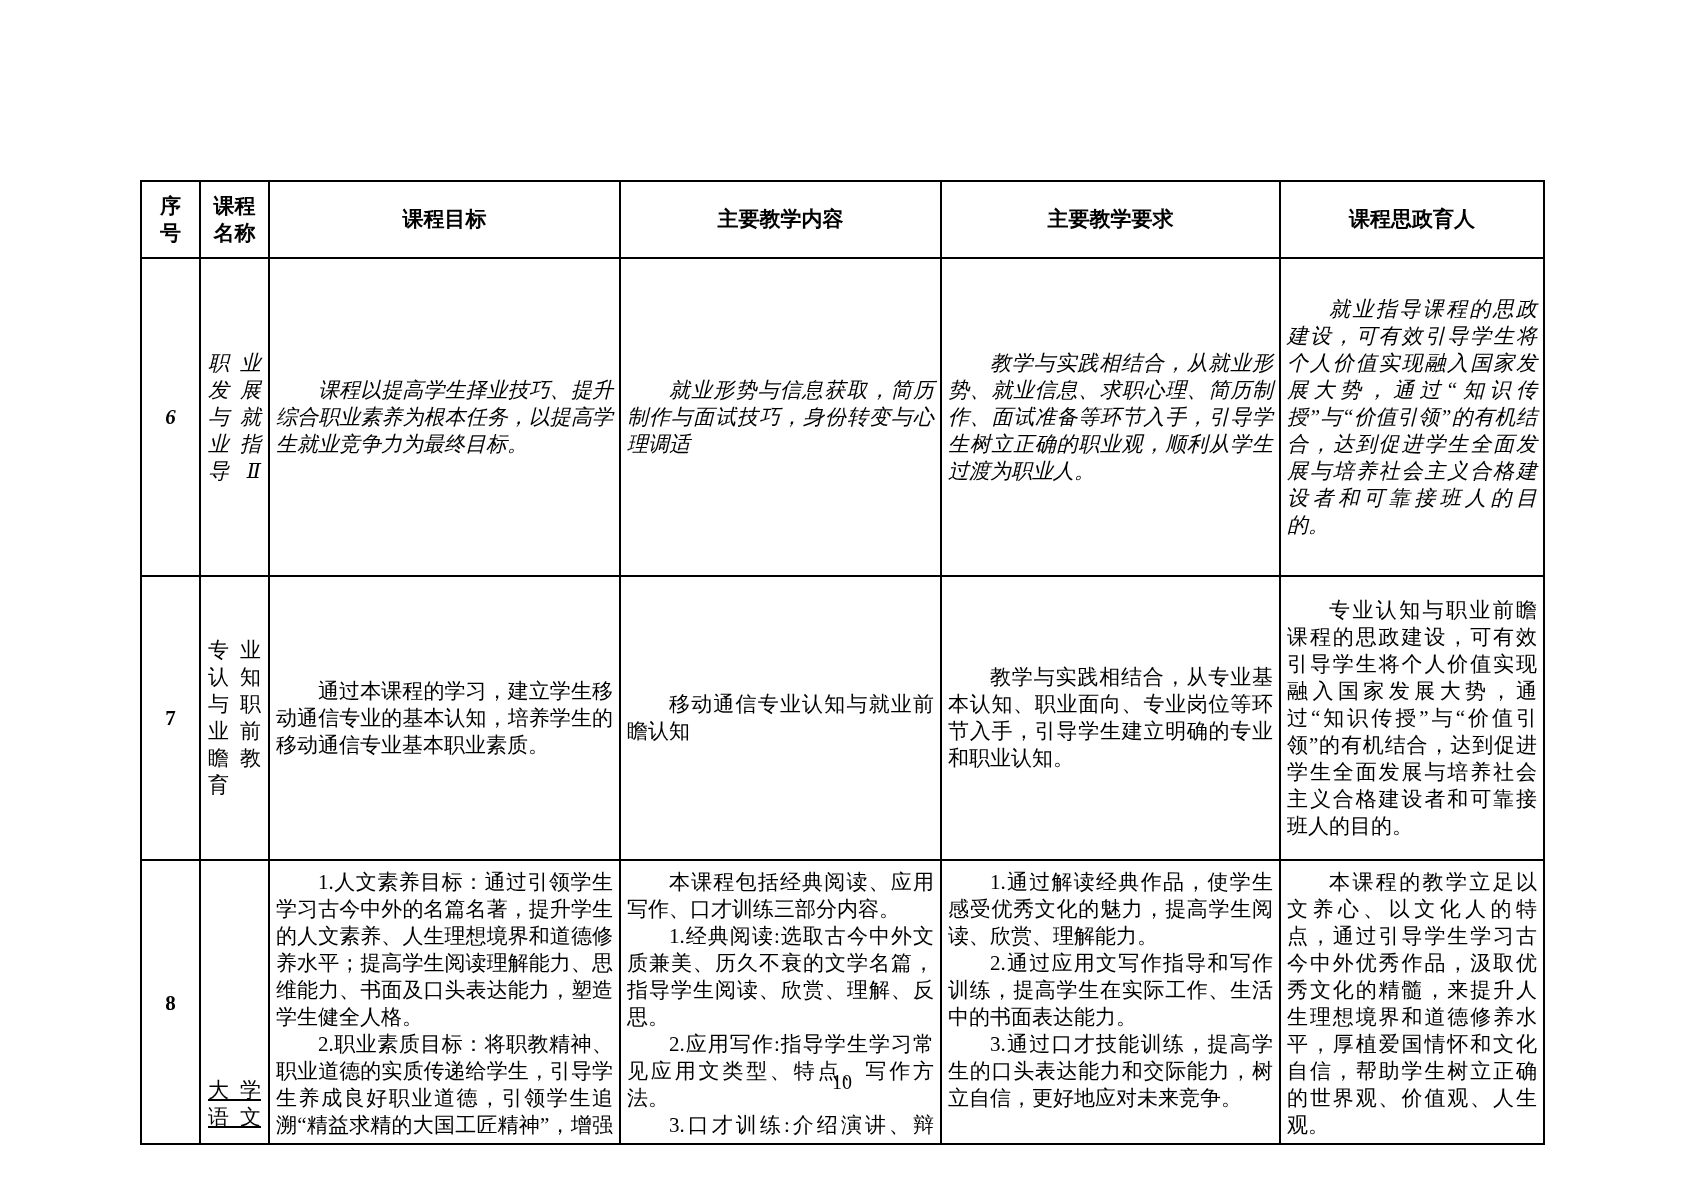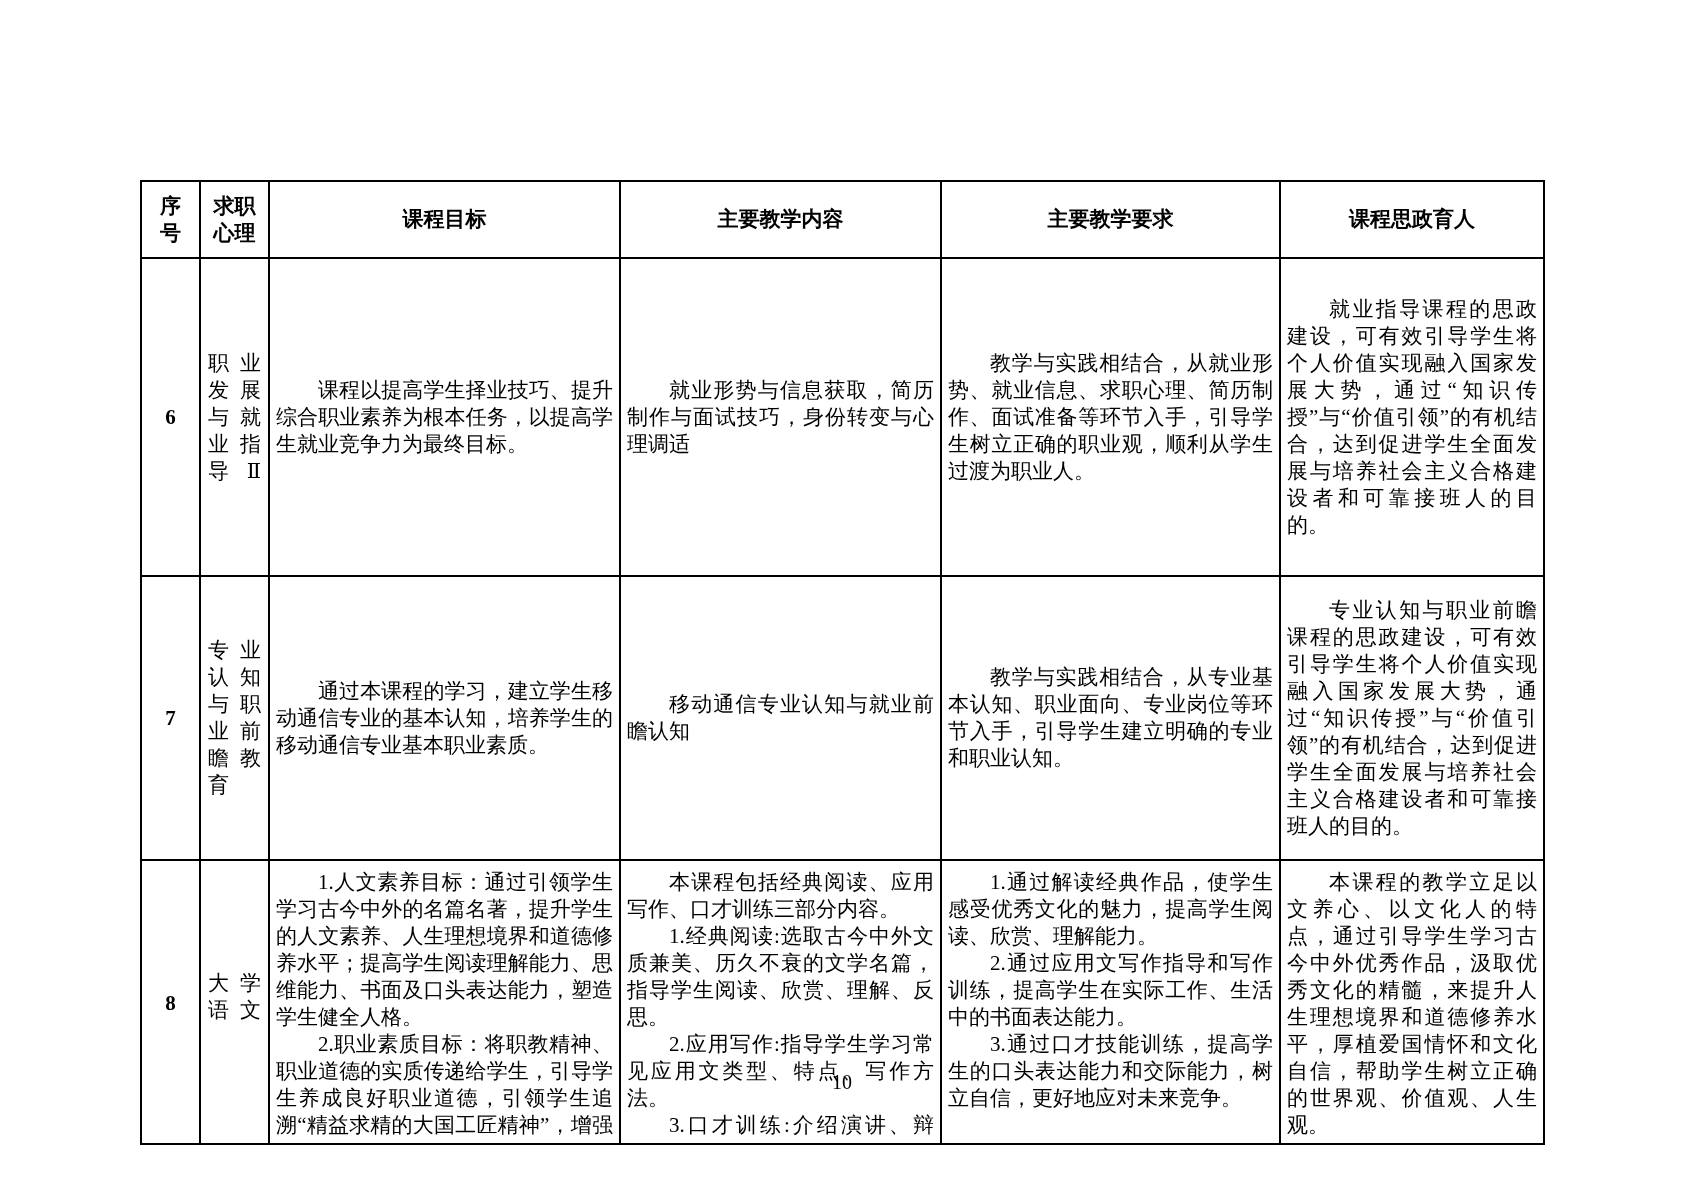--- a/index.html
+++ b/index.html
@@ -35,21 +35,21 @@
   .name-cell .cellbox{padding:12px 7px;}
   .name-cell p{
     text-indent:0;text-align:justify;text-align-last:justify;
     word-break:break-all;
   }
   .h-hdr{height:55px;}
   .h-r6{height:248px;}
   .h-r7{height:246px;}
   .h-r8{height:271px;}
   .h-hdr .cellbox{height:51px;}
-  .h-r6 .cellbox{height:292px;}
+  .h-r6 .cellbox{height:292px;font-style:italic;}
   .h-r7 .cellbox{height:258px;}
   .h-r8 .cellbox{height:268px;}
   .page-number{
     position:absolute;top:1046px;left:0;width:100%;
     text-align:center;font-size:20px;line-height:24px;margin-top:24px;
   }
 </style>
 </head>
 <body>
 
@@ -64,21 +64,21 @@
   </colgroup>
   <tbody>
       <tr class="h-hdr">
     <th class="c-no">
           <div class="cellbox">
             <span>序号</span>
           </div>
         </th>
     <th>
           <div class="cellbox">
-            <span>求职心理</span>
+            <span>课程名称</span>
           </div>
         </th>
     <th>
           <div class="cellbox">
             <span>课程目标</span>
           </div>
         </th>
     <th>
           <div class="cellbox">
             <span>主要教学内容</span>
@@ -162,21 +162,21 @@
         </td>
   </tr>
 
   <tr class="h-r8 row-top">
     <td class="no-cell">
           <div class="cellbox" style="justify-content:center;">
             <span>8</span>
           </div>
         </td>
     <td class="name-cell">
-          <div class="cellbox" style="justify-content:center;">
+          <div class="cellbox" style="justify-content:flex-end;text-decoration:underline;">
             <p>大学语文</p>
           </div>
         </td>
     <td>
           <div class="cellbox">
       <p>1.人文素养目标：通过引领学生学习古今中外的名篇名著，提升学生的人文素养、人生理想境界和道德修养水平；提高学生阅读理解能力、思维能力、书面及口头表达能力，塑造学生健全人格。</p>
       <p>2.职业素质目标：将职教精神、职业道德的实质传递给学生，引导学生养成良好职业道德，引领学生追溯“精益求精的大国工匠精神”，增强高</p>
     </div>
         </td>
     <td>

